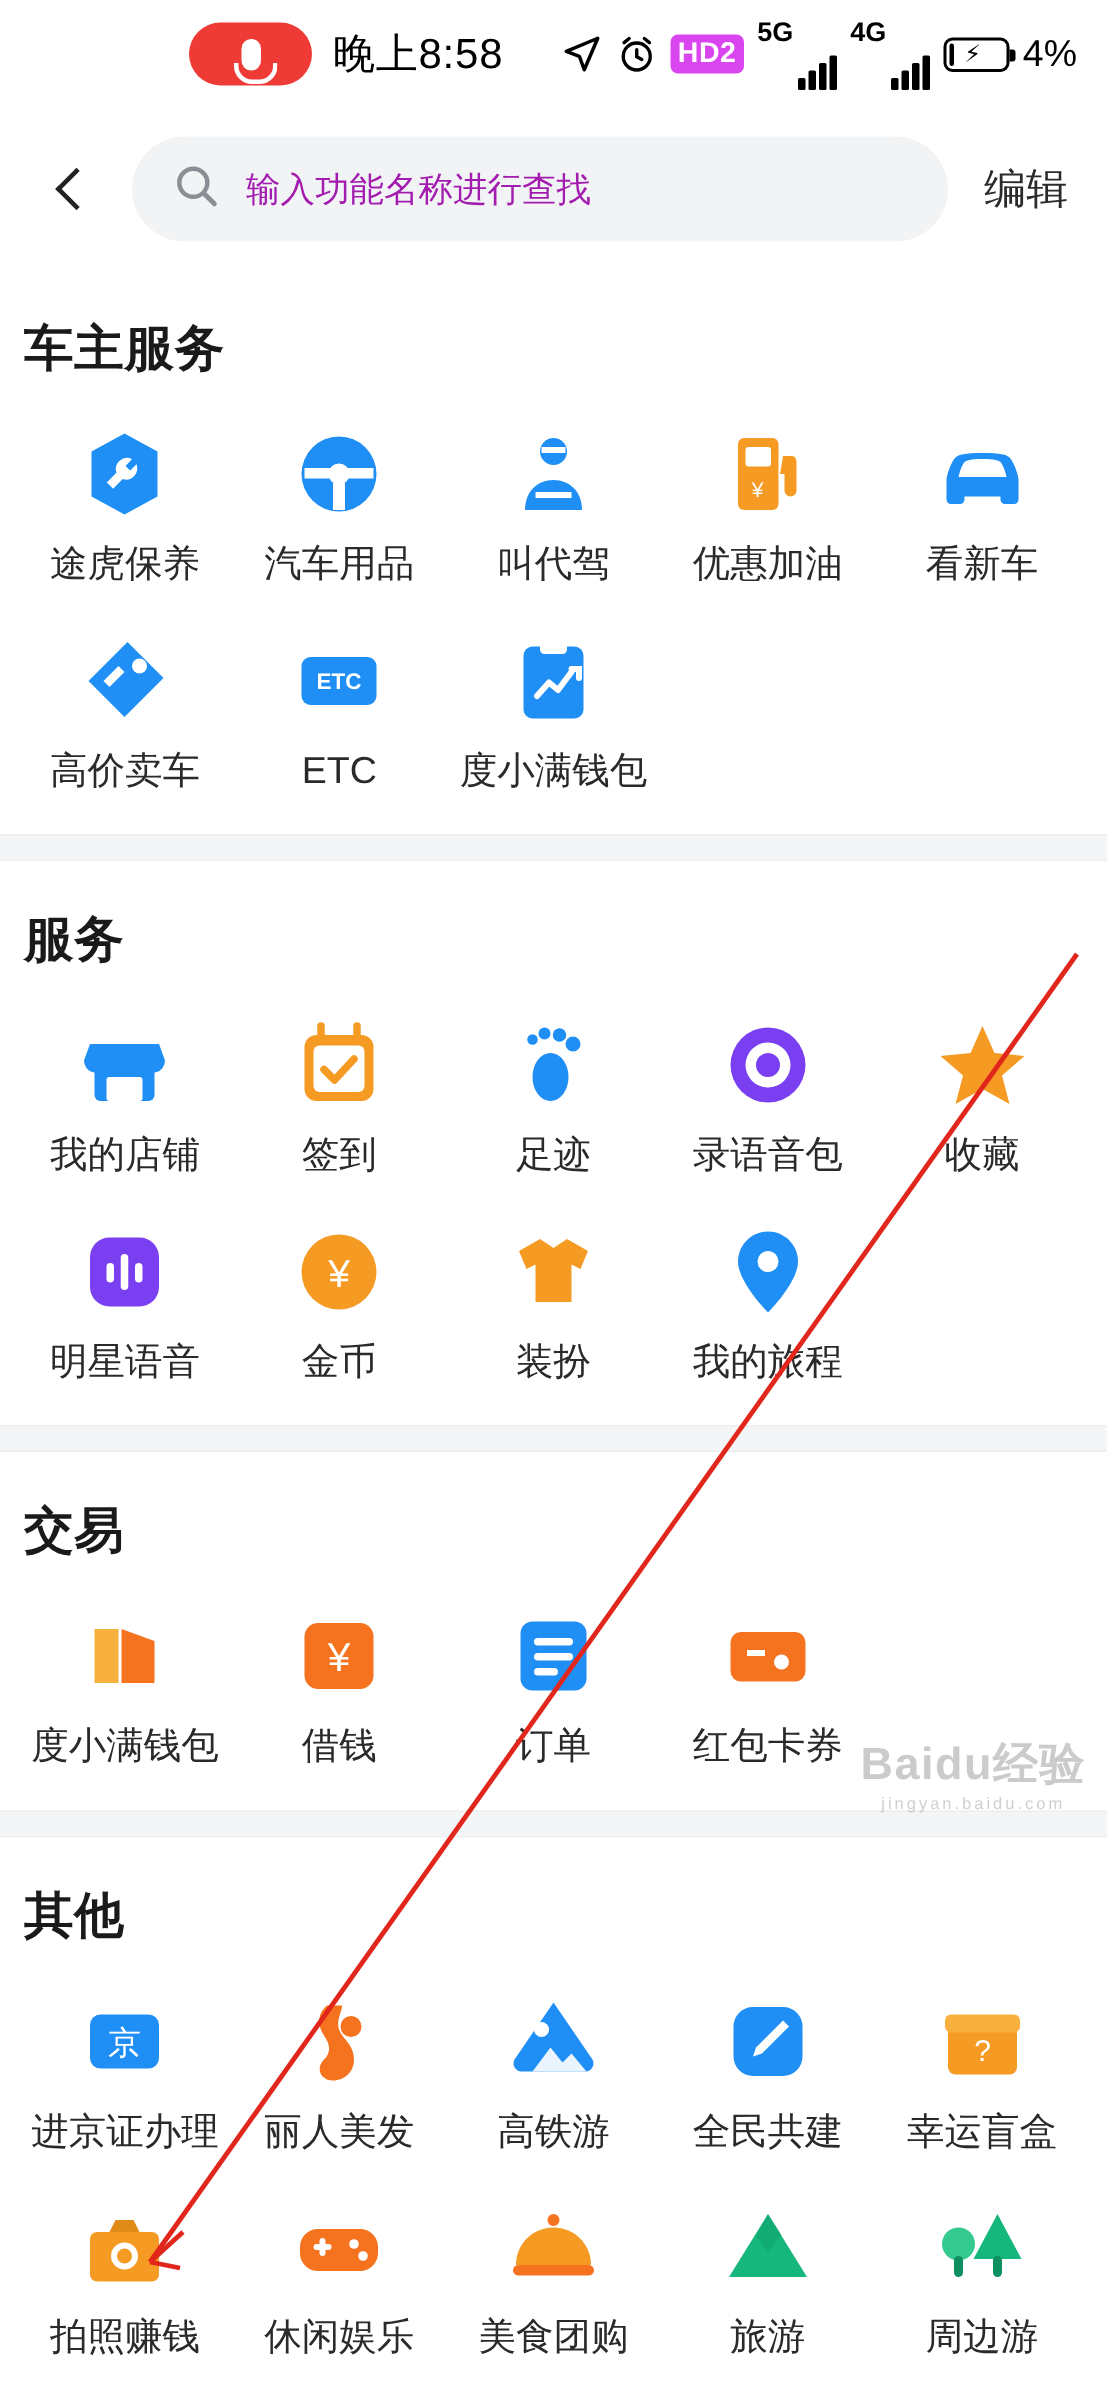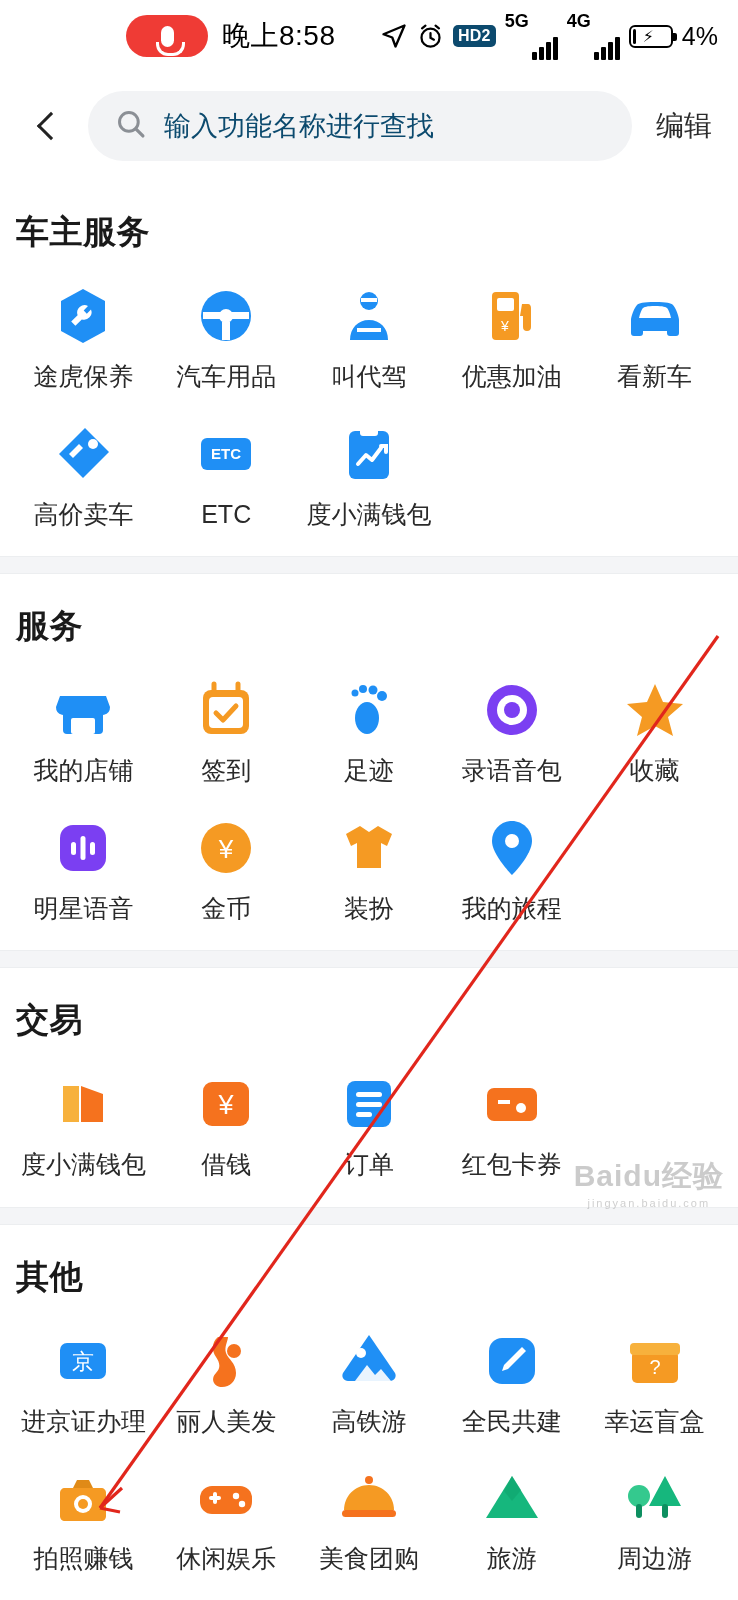--- a/index.html
+++ b/index.html
@@ -66,23 +66,23 @@
   }
   .status-right {
     position: absolute;
     right: 20px;
     display: flex;
     align-items: center;
     gap: 9px;
   }
   .icon-nav svg, .icon-alarm svg { display: block; }
   .hd2 {
-    background: #0c4a6e;
+    background: #d946ef;
     color: #fff;
-    font-size: 16px;
+    font-size: 19px;
     font-weight: 700;
     border-radius: 5px;
     padding: 2px 5px;
     letter-spacing: .3px;
   }
   .sig { display: flex; align-items: flex-end; gap: 2px; }
   .sig i { display: block; width: 5px; background: #000; border-radius: 1px; }
   .sig i:nth-child(1) { height: 8px; }
   .sig i:nth-child(2) { height: 13px; }
   .sig i:nth-child(3) { height: 18px; }
@@ -142,22 +142,22 @@
     background: #f2f3f5;
     border-radius: 35px;
     display: flex;
     align-items: center;
     padding: 0 26px;
     gap: 16px;
     margin-left: 6px;
   }
   .search-icon { flex: 0 0 auto; }
   .search-ph {
-    font-size: 27px;
-    color: #0c4a6e;
+    font-size: 23px;
+    color: #a21caf;
   }
   .edit-btn {
     font-size: 28px;
     color: #2b2b2b;
     padding: 0 6px 0 14px;
     white-space: nowrap;
     text-align: right;
   }
 
   

